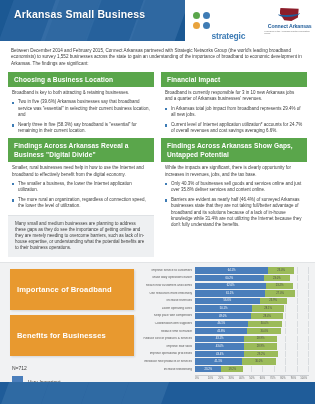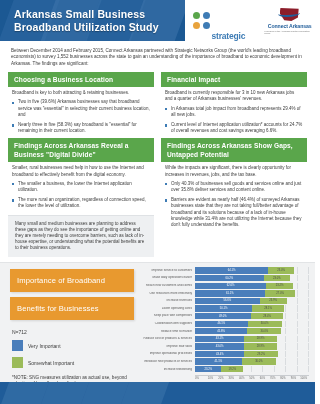--- a/index.html
+++ b/index.html
@@ -159,22 +159,22 @@
   }
   .bottom-left {
     width: 142px;
     padding: 6px 8px 0 10px;
     flex-shrink: 0;
   }
   .orange-bar {
     background: #e8992f;
     color: #ffffff;
     font-size: 7.6px;
-    font-weight: normal;
-    padding: 7px 7px;
+    font-weight: bold;
+    padding: 16px 7px;
     margin-bottom: 5px;
     letter-spacing: .1px;
     box-shadow: 1px 1px 2px rgba(0,0,0,.12);
   }
   .nlabel {
     font-size: 5px;
     color: #3c3c3c;
     margin: 9px 0 5px 2px;
   }
   .legend-row {
@@ -286,21 +286,20 @@
 <body>
 
 <div class="header">
   <div class="header-left">
     <span class="chev c1"></span>
     <span class="chev c2"></span>
     <span class="chev c3"></span>
     <span class="chev c4"></span>
     <div class="header-title">
       <div>Arkansas Small Business</div>
-      <div>Broadband Utilization Study</div>
     </div>
   </div>
   <div class="header-right">
     <div class="logo-sng">
       <div class="sng-mark">
         <span class="q q1"></span>
           <span class="q q2"></span>
           <span class="q q3"></span>
           <span class="q q4"></span>
       </div>

